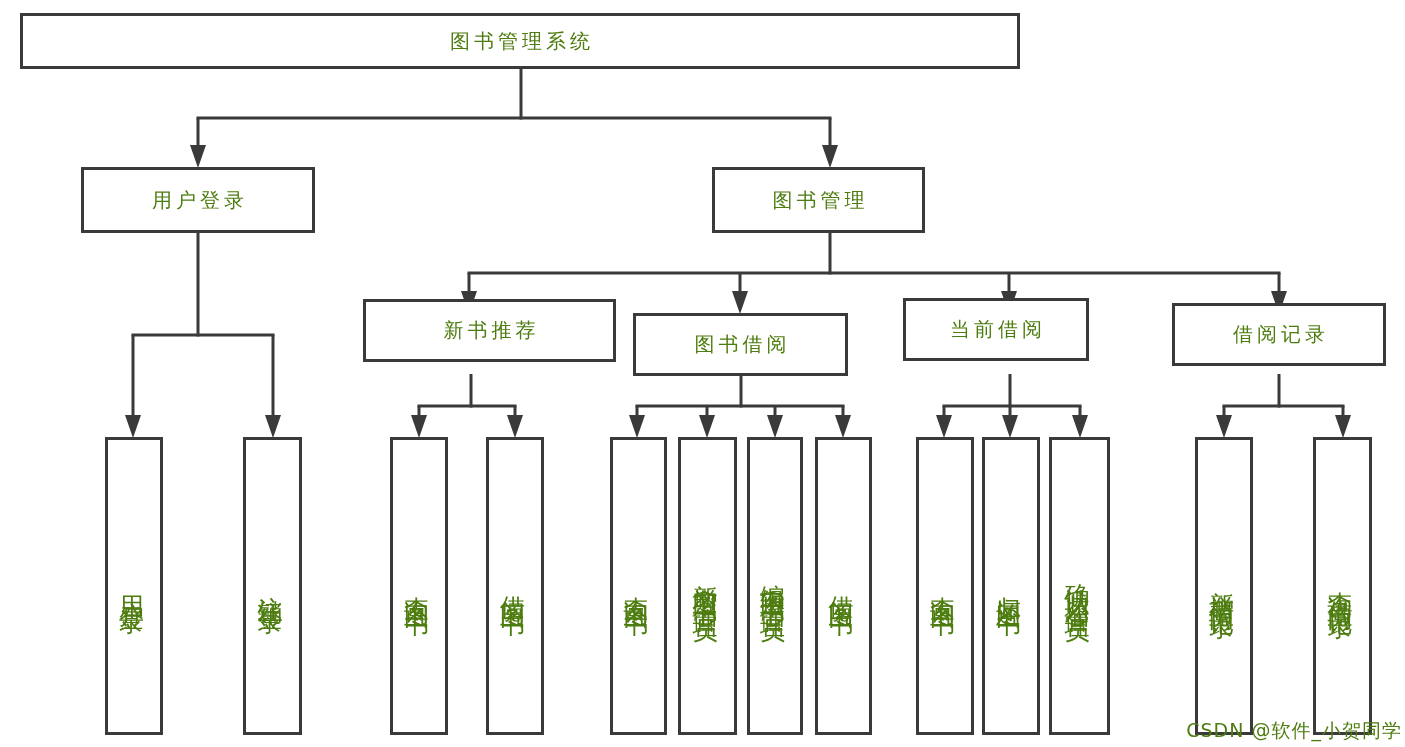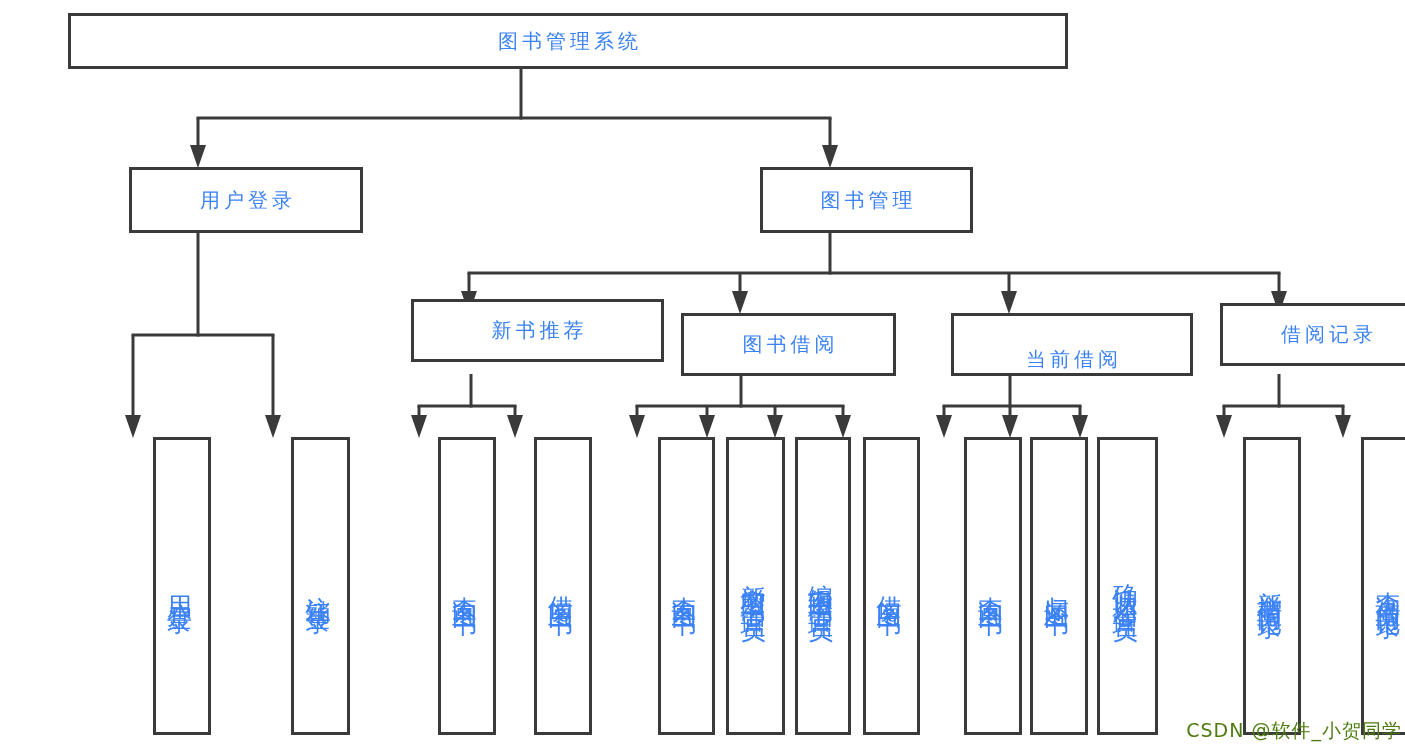--- a/index.html
+++ b/index.html
@@ -23,23 +23,22 @@
   .connectors line { stroke: #3a3a3a; stroke-width: 3; }
   .connectors polygon { fill: #3a3a3a; stroke: none; }
 
   .box {
     position: absolute;
     border: 3px solid #3a3a3a;
     background: #ffffff;
     display: flex;
     align-items: center;
     justify-content: center;
-    color: #3b82f6;
+    color: #4d7c0f;
     z-index: 2;
-    margin-left: 48px;
   }
 
   .hlabel {
     font-size: 20px;
     letter-spacing: 4px;
     white-space: nowrap;
     text-indent: 4px; 
   }
 
   .vlabel {
@@ -154,21 +153,21 @@
   <div class="box" style="left:712px; top:167px; width:213px; height:66px;">
     <span class="hlabel">图书管理</span>
   </div>
 
   <div class="box" style="left:363px; top:299px; width:253px; height:63px;">
     <span class="hlabel">新书推荐</span>
   </div>
   <div class="box" style="left:633px; top:313px; width:215px; height:63px;">
     <span class="hlabel">图书借阅</span>
   </div>
-  <div class="box" style="left:903px; top:313px; width:242px; height:63px;align-items:flex-end;">
+  <div class="box" style="left:903px; top:298px; width:186px; height:63px;">
     <span class="hlabel">当前借阅</span>
   </div>
   <div class="box" style="left:1172px; top:303px; width:214px; height:63px;">
     <span class="hlabel">借阅记录</span>
   </div>
 
   <div class="box" style="left:105px; top:437px; width:58px; height:298px;">
     <span class="vlabel">用户登录</span>
   </div>
   <div class="box" style="left:243px; top:437px; width:59px; height:298px;">

